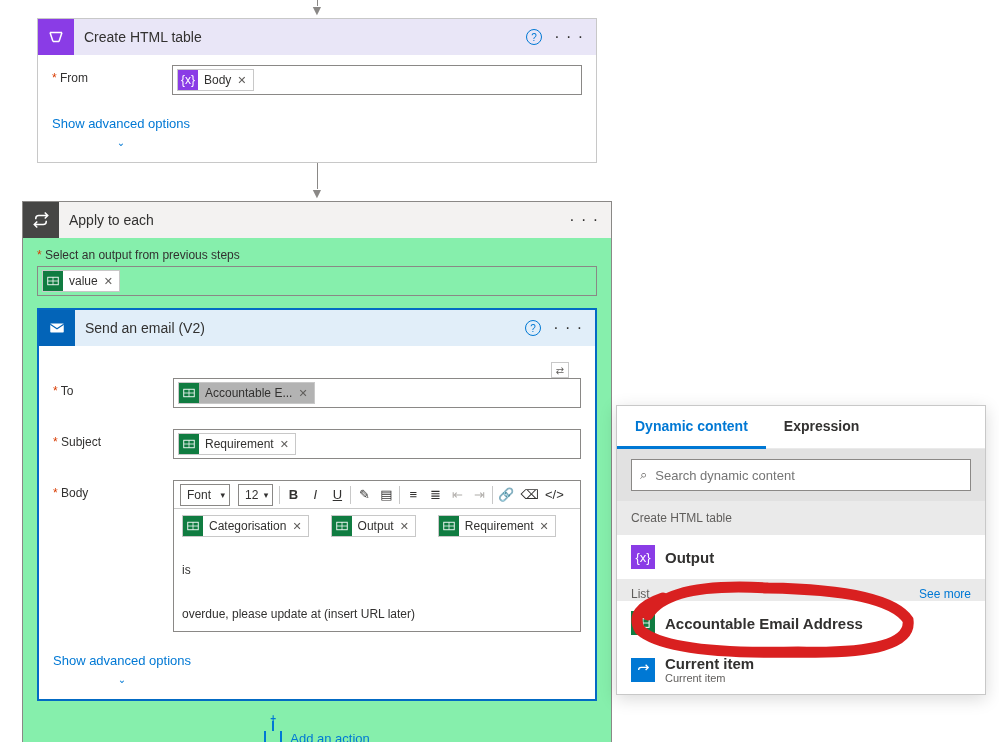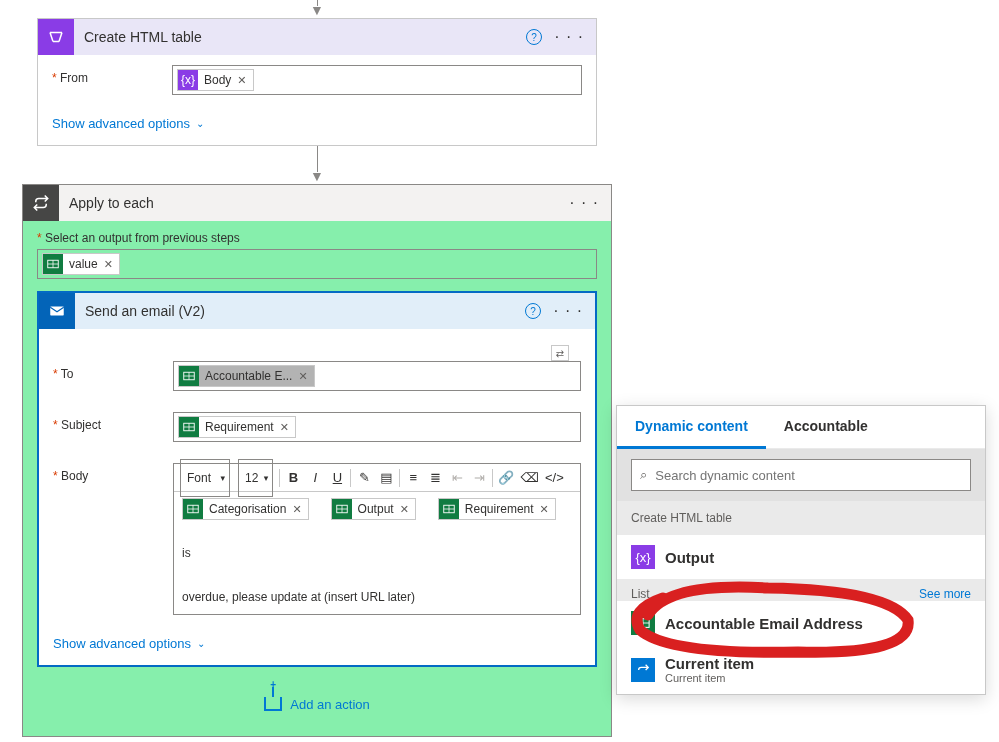--- a/index.html
+++ b/index.html
@@ -30,21 +30,21 @@
 .field-input { flex: 1; border: 1px solid #8a8886; min-height: 30px; padding: 3px 4px; display: flex; flex-wrap: wrap; gap: 4px; align-items: center; }
 
 .token { display: inline-flex; align-items: center; height: 22px; border: 1px solid #c8c8c8; background: #fff; font-size: 12px; padding-right: 6px; }
 .token .tk-icon { width: 20px; height: 20px; display: flex; align-items: center; justify-content: center; color: #fff; margin-right: 6px; }
 .token .tk-icon.purple { background: #8a3ce6; }
 .token .tk-icon.green { background: #107c41; }
 .token .tk-close { margin-left: 6px; color: #605e5c; cursor: pointer; font-size: 11px; }
 
 .token.highlighted { background: #b3b3b3; }
 
-.adv-link { color: #0078d4; font-size: 13px; cursor: pointer; display: inline-flex; align-items: center; gap: 6px; }
+.adv-link { color: #0078d4; font-size: 13px; cursor: pointer; display: inline-flex; align-items: center; gap: 6px; flex-direction: column; }
 .chev-down { font-size: 10px; }
 
 
 .connector { display: flex; flex-direction: column; align-items: center; }
 .connector .line { width: 1px; height: 26px; background: #8a8886; }
 .connector .arrow { font-size: 14px; color: #8a8886; margin-top: -4px; }
 
 
 .foreach-card { border: 1px solid #8a8886; background: #f9f9f9; padding: 0; }
 .foreach-body { padding: 10px 14px 14px; background: #86efac; }
@@ -58,21 +58,21 @@
 .add-dynamic { display: flex; justify-content: flex-end; margin: 4px 0 10px; }
 .add-dynamic-link { color: #0078d4; font-size: 12px; cursor: pointer; display: inline-flex; align-items: center; gap: 4px; }
 .plus-box { width: 14px; height: 14px; background: #0078d4; color: #fff; display:flex;align-items:center;justify-content:center;font-size:10px; }
 
 
 .rte-box { flex: 1; border: 1px solid #8a8886; }
 .rte-toolbar { display: flex; align-items: center; height: 28px; border-bottom: 1px solid #c8c8c8; padding: 0 2px; gap: 0; }
 .rte-btn { height: 26px; min-width: 22px; display:flex; align-items:center; justify-content:center; font-size: 13px; cursor:pointer; padding: 0 3px; color: #323130; }
 .rte-btn.disabled { color: #b3b0ad; }
 .rte-sep { width: 1px; height: 18px; background: #c8c8c8; margin: 0 2px; }
-.rte-font { border: 1px solid #8a8886; height: 38px; padding: 0 18px 0 6px; display:flex;align-items:center;font-size:12px; position:relative; margin: 0 4px; }
+.rte-font { border: 1px solid #8a8886; height: 22px; padding: 0 18px 0 6px; display:flex;align-items:center;font-size:12px; position:relative; margin: 0 4px; }
 .rte-font::after { content:"▾"; position:absolute; right:4px; font-size:9px; }
 .rte-content { padding: 6px 8px; min-height: 54px; font-size: 12px; line-height: 22px; display:flex; flex-wrap: wrap; gap: 22px; align-items: center; }
 
 .add-action { display:flex; justify-content:center; margin: 30px 0 10px; }
 .add-action-btn { color: #0078d4; font-size: 13px; display:flex; gap:8px; cursor:pointer; }
 .add-action-icon { width: 18px; height: 14px; border: 2px solid #0078d4; border-top: none; position: relative; }
 .add-action-icon::before { content:""; position:absolute; top:-10px; left:50%; width:2px; height:10px; background:#0078d4; transform:translateX(-50%); }
 .add-action-icon::after { content:"+"; position:absolute; top:-18px; left:50%; transform:translateX(-50%); font-size:10px; font-weight:bold; }
 
 
@@ -310,21 +310,21 @@
         </div>
       </div>
 
     </div>
   </div>
 </div>
 
 <div class="dyn-panel">
   <div class="dyn-tabs">
     <div class="dyn-tab active">Dynamic content</div>
-    <div class="dyn-tab">Accountable</div>
+    <div class="dyn-tab">Expression</div>
   </div>
   <div class="dyn-search-wrap">
     <div class="dyn-search">
       <span style="color:#605e5c">⌕</span>
       <input type="text" placeholder="Search dynamic content" style="">
     </div>
   </div>
   <div class="dyn-section">
     <span>Create HTML table</span>
   </div>

